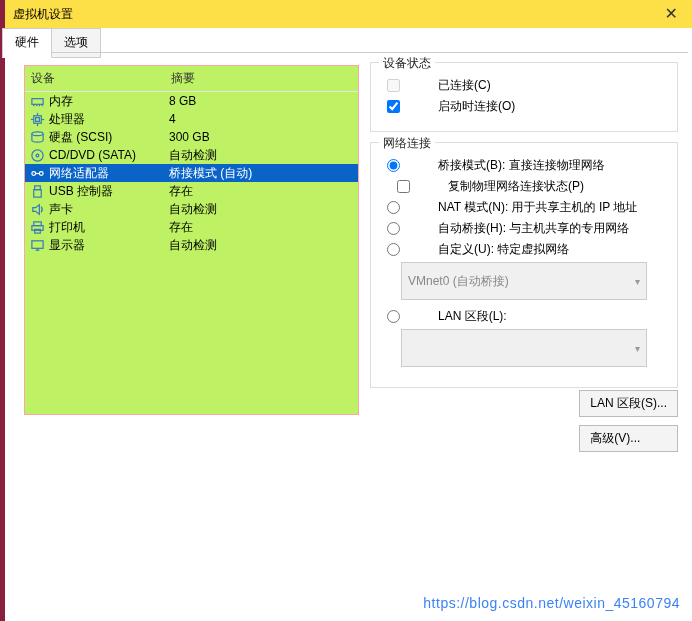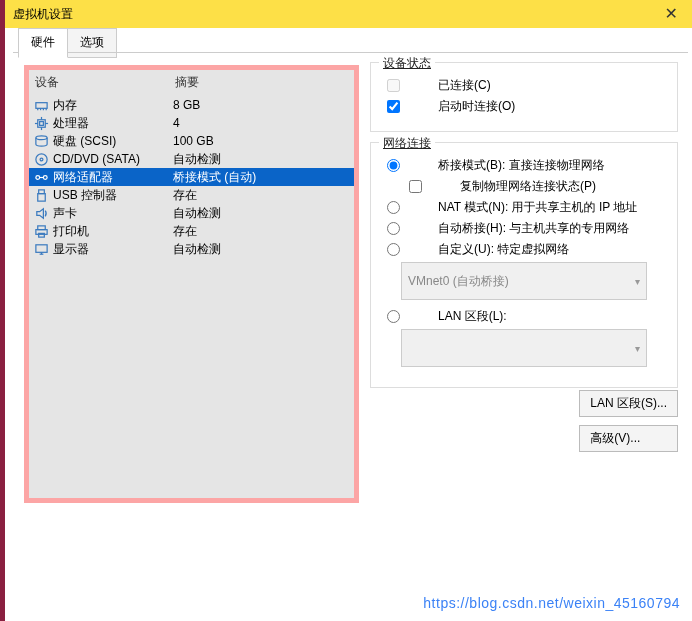--- a/index.html
+++ b/index.html
@@ -1,40 +1,40 @@
 <!DOCTYPE html>
 <html><head>
 <meta charset="utf-8">
 <style>
 * { box-sizing: border-box; margin: 0; padding: 0; font-family: "Microsoft YaHei", "Segoe UI", Tahoma, sans-serif; font-size: 12px; }
 body { background: #fff; width: 692px; height: 621px; overflow: hidden; position: relative; }
 .leftbar { position: absolute; left: 0; top: 0; width: 5px; height: 621px; background: #8a2040; }
 .titlebar { position: absolute; left: 5px; top: 0; right: 0; height: 28px; padding: 6px 8px; background: #fde047; }
 .close-x { position: absolute; right: 14px; top: 4px; font-size: 16px; color: #333; cursor: pointer; }
-.tabs { position: absolute; left: 18px; top: 28px; display: flex; }
+.tabs { position: absolute; left: 2px; top: 28px; display: flex; }
 .tab { padding: 5px 12px 6px; border: 1px solid #ccc; background: #fff; margin-right: -1px; cursor: pointer; }
 .tab.active { border-bottom: 1px solid #fff; position: relative; z-index: 2; }
 .tab.inactive { background: #f4f4f4; }
 .tabline { position: absolute; left: 13px; right: 4px; top: 52px; border-top: 1px solid #ccc; z-index: 1; }
-.left-panel { position: absolute; left: 24px; top: 65px; width: 335px; height: 438px; border: 5px solid #fca5a5; background: #e5e5e5; }
+.left-panel { position: absolute; left: 24px; top: 65px; width: 335px; height: 350px; border: 1px solid #fca5a5; background: #bef264; }
 .lp-head { display: flex; border-bottom: 1px solid #e5e5e5; }
 .lp-hcell { padding: 4px 6px; color: #333; }
 .lp-hcell.dev { width: 140px; }
 .lp-row { display: flex; align-items: center; height: 18px; padding-left: 4px; }
 .lp-row.selected { background: #0a64c8; color: #fff; }
 .lp-icon { width: 16px; height: 16px; margin-right: 4px; display: flex; align-items: center; justify-content: center; }
 .lp-icon svg { width: 15px; height: 15px; }
 .lp-dev { width: 120px; white-space: nowrap; }
 .lp-sum { color: inherit; }
 .right-panel { position: absolute; left: 370px; top: 62px; right: 14px; }
 .group { border: 1px solid #ddd; margin-bottom: 10px; padding: 10px 10px 12px 10px; position: relative; }
-.group-title { position: absolute; top: -8px; left: 8px; background: #fff; padding: 0 4px; color: #222; text-decoration: underline; }
+.group-title { position: absolute; top: -8px; left: 8px; background: #fff; padding: 0 4px; color: #222; }
 .ctl { display: flex; align-items: center; margin: 4px 0 4px 6px; gap: 32px; }
 .ctl input[type=checkbox], .ctl input[type=radio] { margin-right: 6px; }
-.subctl { margin-left: 28px; }
+.subctl { margin-left: 16px; }
 .combo, .txtbox { width: 246px; height: 38px; background: #f0f0f0; border: 1px solid #ccc; color: #888; padding: 2px 6px; display: flex; align-items: center; justify-content: space-between; margin: 4px 0 8px 20px; }
 .combo .arrow { color: #999; font-size: 10px; }
 .btnrow { position: absolute; right: 14px; top: 390px; display: flex; gap: 8px; flex-direction: column; }
 .btn { border: 1px solid #bbb; background: #f4f4f4; padding: 4px 10px; cursor: pointer; }
 .watermark { position: absolute; bottom: 10px; right: 12px; color: #3b82f6; font-size: 14px; pointer-events: none; letter-spacing: 0.5px; }
 </style>
 </head>
 <body>
 
 <div class="leftbar"></div>
@@ -84,21 +84,21 @@
         <span class="lp-sum">4</span>
       </div>
       <div class="lp-row">
         <span class="lp-icon">
           <svg viewBox="0 0 16 16">
             <ellipse cx="8" cy="4" rx="6" ry="2" stroke="#3a7abf" fill="none" stroke-width="1.3"></ellipse>
             <path d="M2 4 v7 a6 2 0 0 0 12 0 v-7" stroke="#3a7abf" fill="none" stroke-width="1.3"></path>
           </svg>
         </span>
         <span class="lp-dev">硬盘 (SCSI)</span>
-        <span class="lp-sum">100 GB</span>
+        <span class="lp-sum">300 GB</span>
       </div>
       <div class="lp-row">
         <span class="lp-icon">
           <svg viewBox="0 0 16 16">
             <circle cx="8" cy="8" r="6" stroke="#3a7abf" fill="none" stroke-width="1.3"></circle>
             <circle cx="8" cy="8" r="1.5" stroke="#3a7abf" fill="none" stroke-width="1.3"></circle>
           </svg>
         </span>
         <span class="lp-dev">CD/DVD (SATA)</span>
         <span class="lp-sum">自动检测</span>

